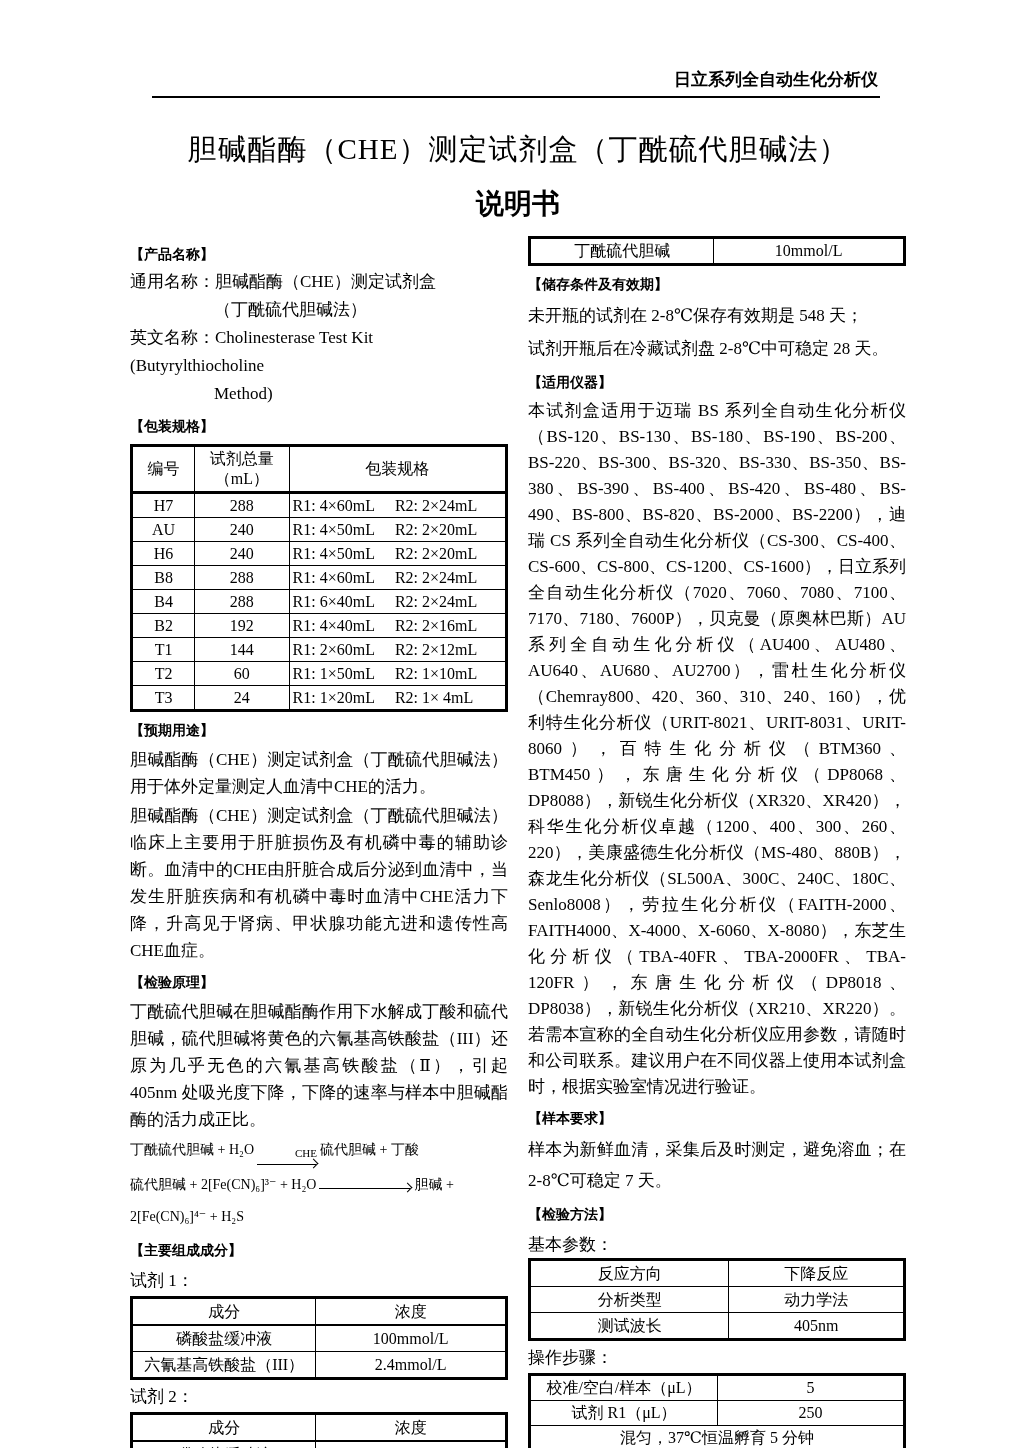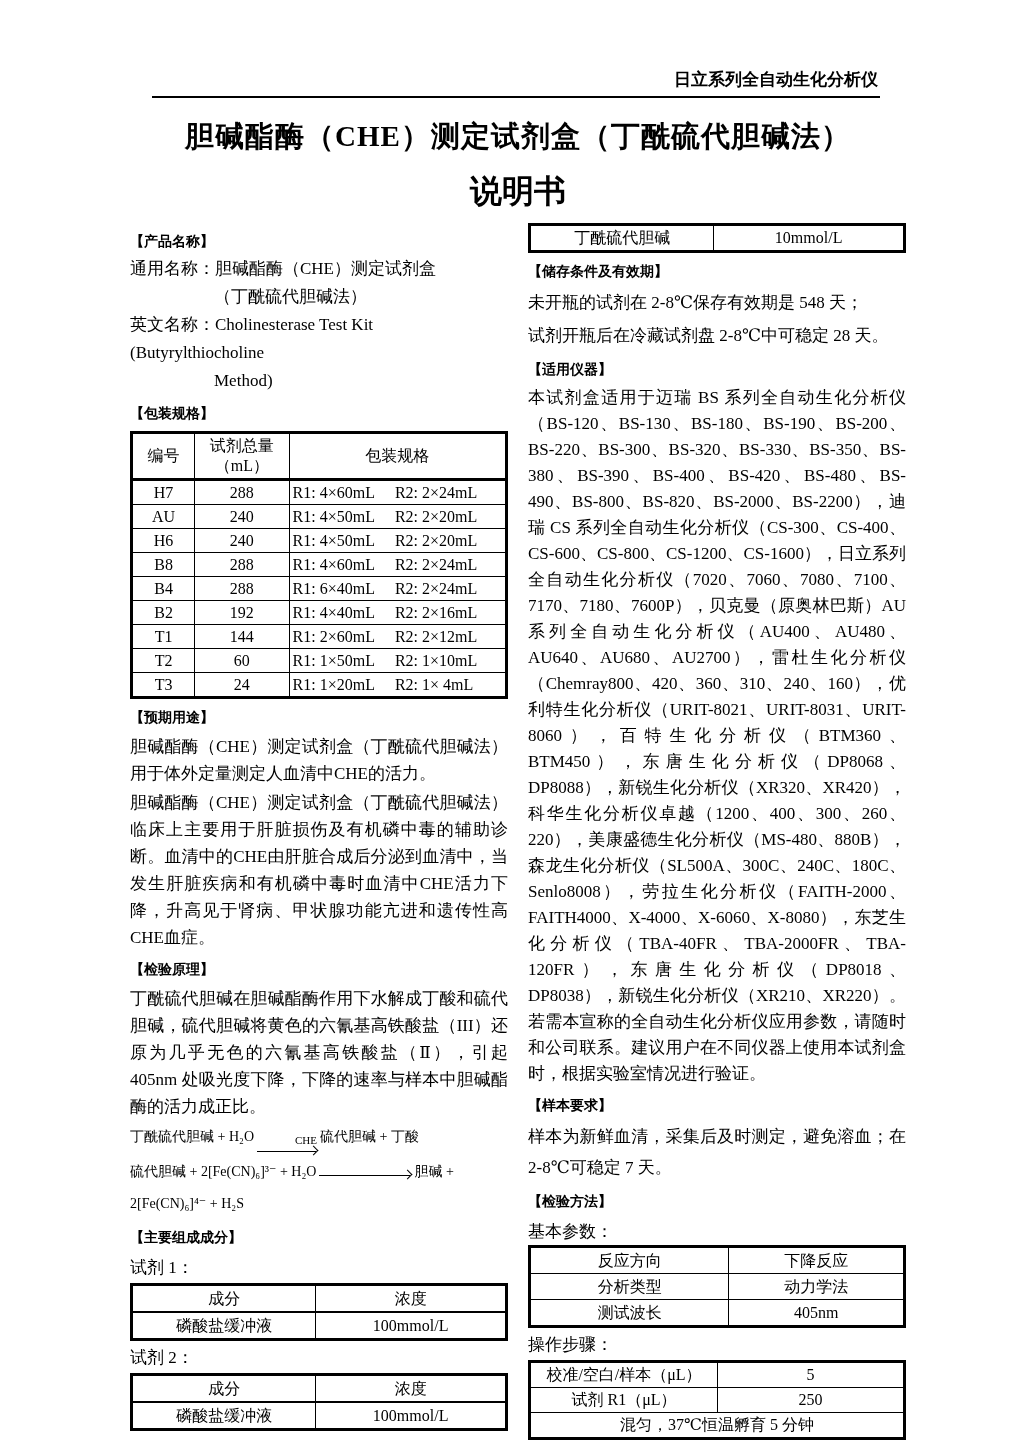--- a/index.html
+++ b/index.html
@@ -3,22 +3,22 @@
 <meta charset="utf-8">
 <style>
   html,body{margin:0;padding:0;background:#ffffff;}
   body{width:1024px;height:1448px;overflow:hidden;color:#000;
        font-family:"Liberation Serif","DejaVu Serif",serif;}
   .page{box-sizing:border-box;width:1024px;height:1448px;padding:70px 118px 0 130px;}
 
   .company{text-align:right;font-weight:bold;font-size:17px;line-height:20px;margin-right:28px;}
   .rule{border-bottom:2px solid #000;margin:6px 26px 0 22px;}
 
-  .title{text-align:center;font-size:29px;font-weight:bold;letter-spacing:1px;margin:21px 0 0 0;line-height:34px;}
-  .subtitle{text-align:center;font-size:32px;font-weight:bold;margin:22px 0 0 0;line-height:32px;}
+  .title{text-align:center;font-size:29px;font-weight:normal;letter-spacing:1px;margin:34px 0 0 0;line-height:34px;}
+  .subtitle{text-align:center;font-size:28px;font-weight:bold;margin:22px 0 0 0;line-height:32px;}
 
   .columns{display:flex;gap:20px;margin-top:16px;align-items:flex-start;}
   .col{width:378px;font-size:17px;}
 
   .sec-heading{font-weight:bold;font-size:14px;line-height:27px;margin-top:5px;}
   .line{line-height:28px;}
   .indent{padding-left:84px;}
   p{margin:2px 0 0 0;line-height:27px;text-align:justify;}
   p.tight{line-height:26px;}
   .loose{line-height:31px;margin:2px 0 0 0;text-align:justify;}
@@ -207,20 +207,24 @@
           <tr>
             <th class="c1">成分</th>
             <th>浓度</th>
           </tr>
         </thead>
         <tbody>
           <tr>
               <td>磷酸盐缓冲液</td>
               <td>100mmol/L</td>
             </tr>
+          <tr>
+              <td>六氰基高铁酸盐（III）</td>
+              <td>2.4mmol/L</td>
+            </tr>
         </tbody>
       </table>
 
       <div class="sub-label">试剂 2：</div>
       <table class="comp-table">
         <thead>
           <tr>
             <th class="c1">成分</th>
             <th>浓度</th>
           </tr>

